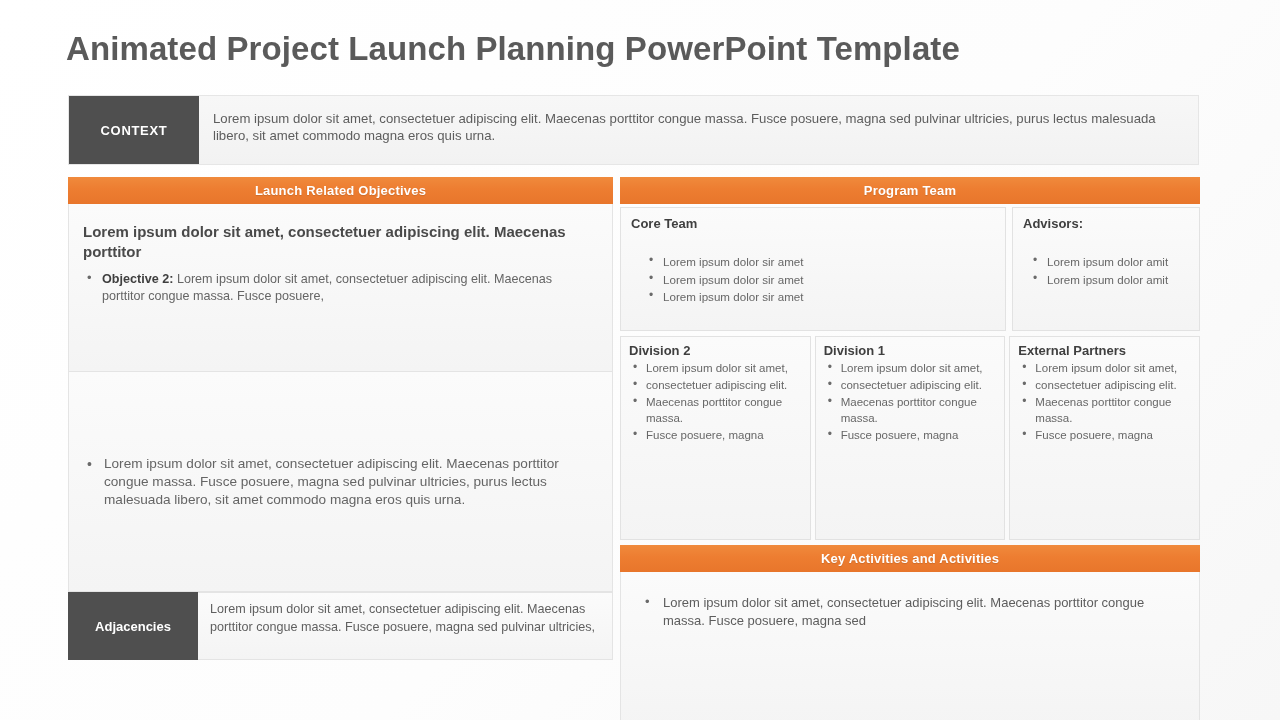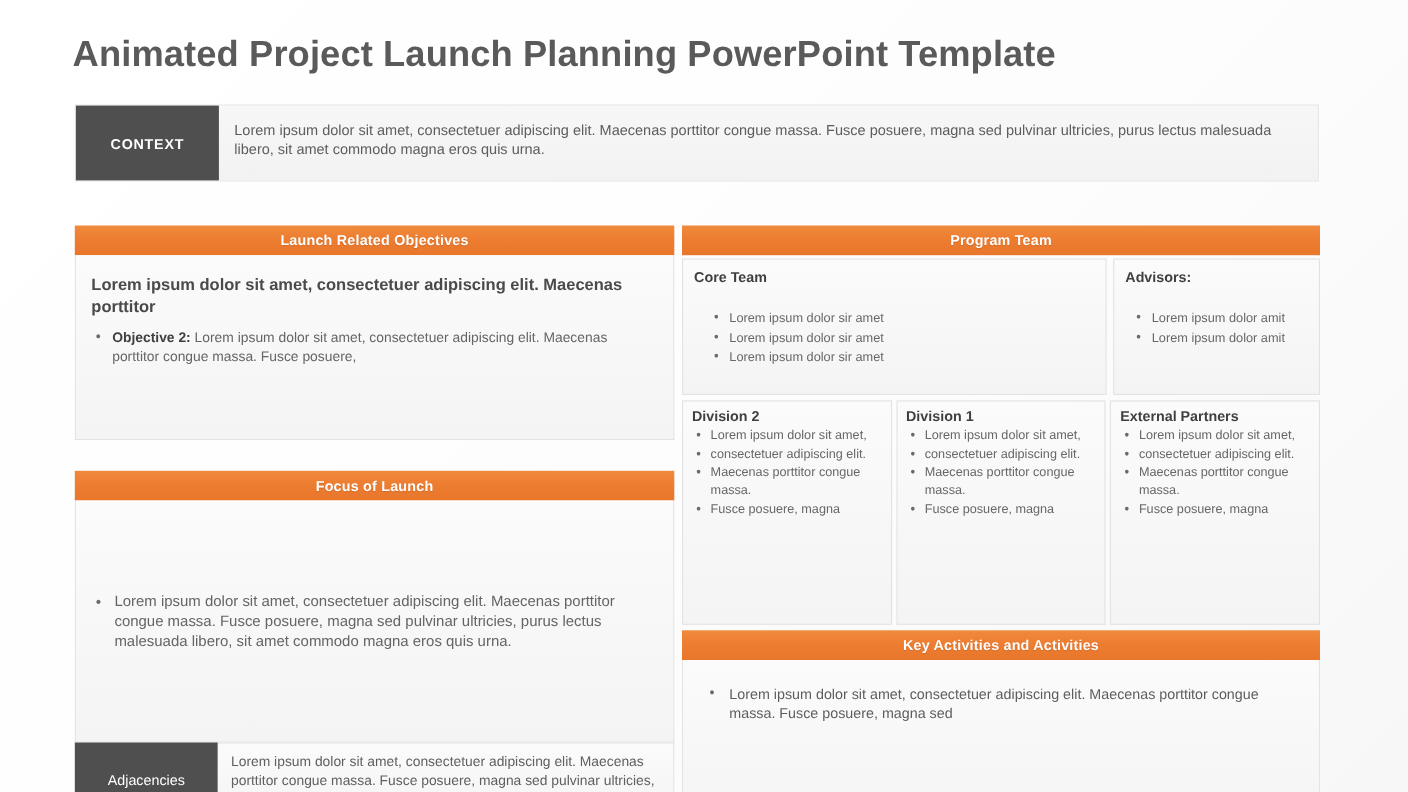--- a/index.html
+++ b/index.html
@@ -89,21 +89,20 @@
   .bar {
     background: linear-gradient(180deg,#f08a3c 0%, #ed7d31 45%, #e8762b 100%);
     color: #ffffff;
     font-size: 13px;
     font-weight: bold;
     text-align: center;
     line-height: 27px;
     height: 27px;
     letter-spacing: 0.2px;
     text-shadow: 0 1px 1px rgba(0,0,0,0.13);
-    margin-top: 28px;
   }
 
   
   .panel {
     background: linear-gradient(180deg,#fbfbfb 0%, #f4f4f4 100%);
     border: 1px solid #e4e4e4;
     border-top: none;
   }
 
   
@@ -159,21 +158,21 @@
     display: flex;
     height: 68px;
     width: 545px;
   }
   .adjacencies-label {
     width: 130px;
     flex: 0 0 130px;
     background: #4f4f4f;
     color: #ffffff;
     font-size: 13px;
-    font-weight: normal;
+    font-weight: bold;
     display: flex;
     align-items: center;
     justify-content: center;
   }
   .adjacencies-body {
     flex: 1;
     background: linear-gradient(180deg,#fbfbfb 0%, #f4f4f4 100%);
     border: 1px solid #e4e4e4;
     border-left: none;
     padding: 8px 12px;
@@ -270,21 +269,20 @@
 
     <div class="bar">Launch Related Objectives</div>
 
     <div class="panel objectives-body">
       <div class="obj-lead">Lorem ipsum dolor sit amet, consectetuer adipiscing elit. Maecenas porttitor</div>
       <ul class="bul">
         <li><b>Objective 2:</b><span> Lorem ipsum dolor sit amet, consectetuer adipiscing elit. Maecenas porttitor congue massa. Fusce posuere,</span></li>
       </ul>
     </div>
 
-    <div class="bar">Focus of Launch</div>
 
     <div class="panel focus-body">
       <ul class="bul">
         <li>Lorem ipsum dolor sit amet, consectetuer adipiscing elit. Maecenas porttitor congue massa. Fusce posuere, magna sed pulvinar ultricies, purus lectus malesuada libero, sit amet commodo magna eros quis urna.</li>
       </ul>
     </div>
 
     <div class="adjacencies-row">
       <div class="adjacencies-label">Adjacencies</div>
       <div class="adjacencies-body">Lorem ipsum dolor sit amet, consectetuer adipiscing elit. Maecenas porttitor congue massa. Fusce posuere, magna sed pulvinar ultricies,</div>

